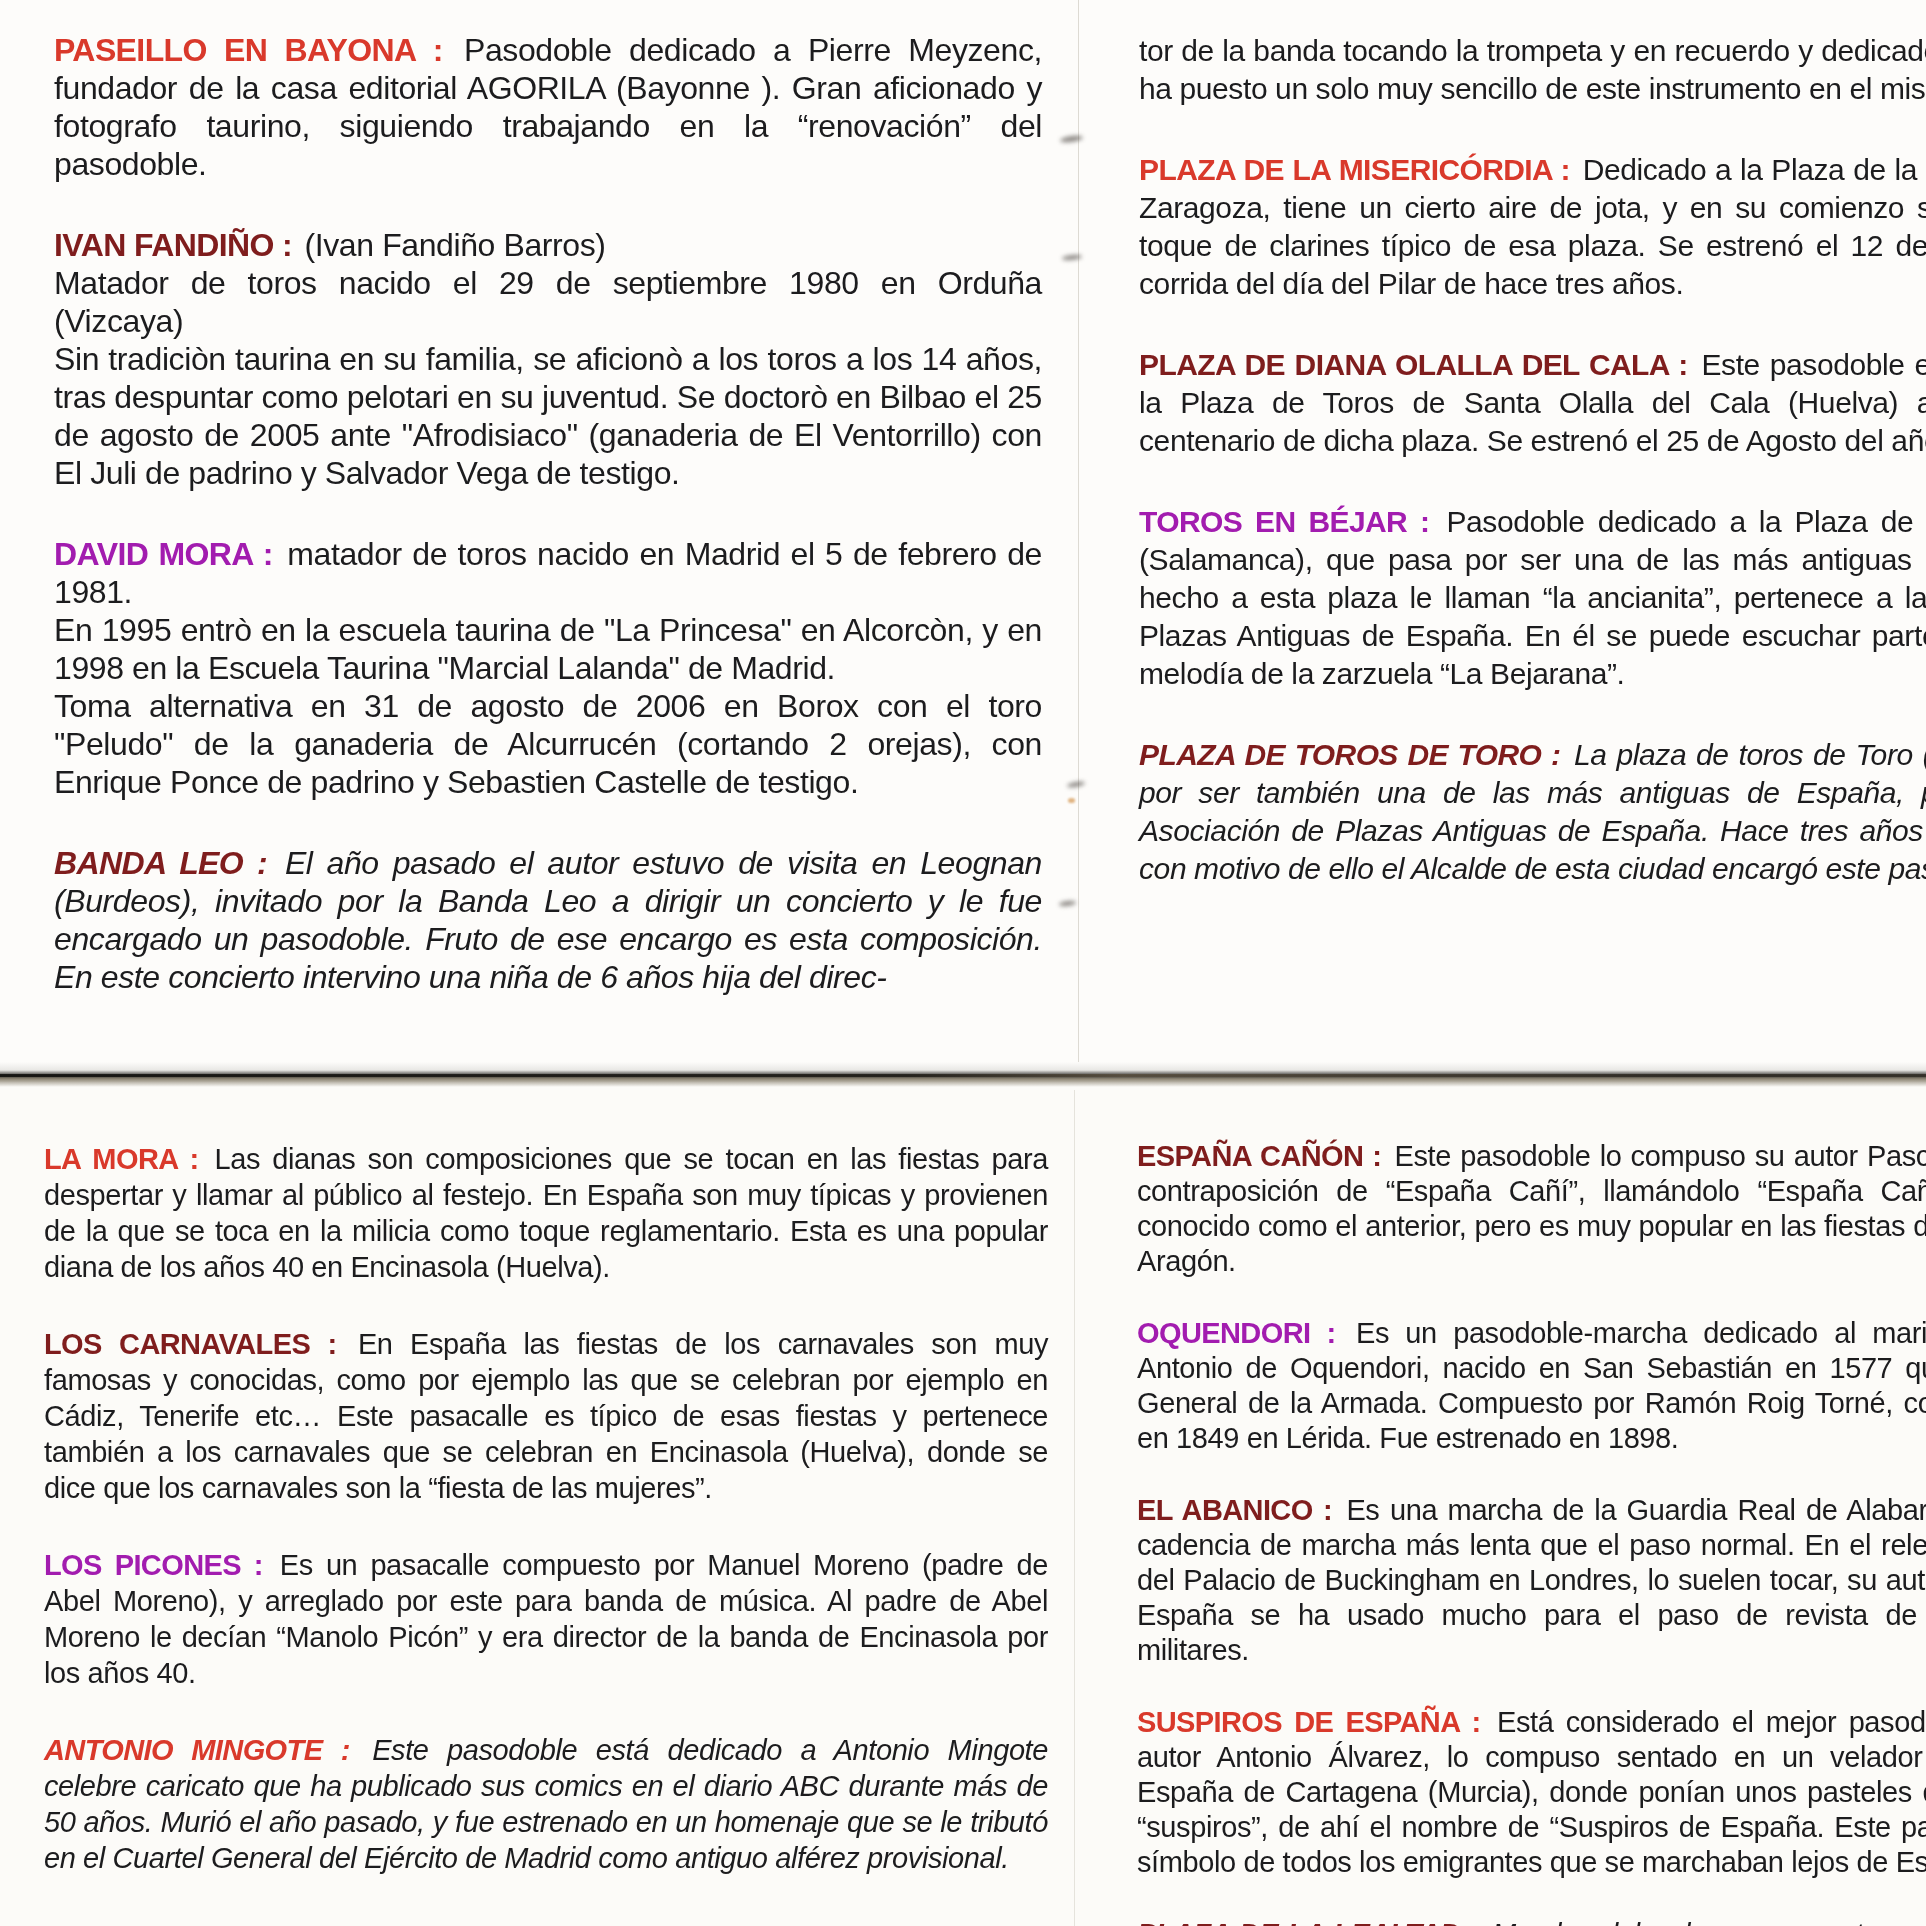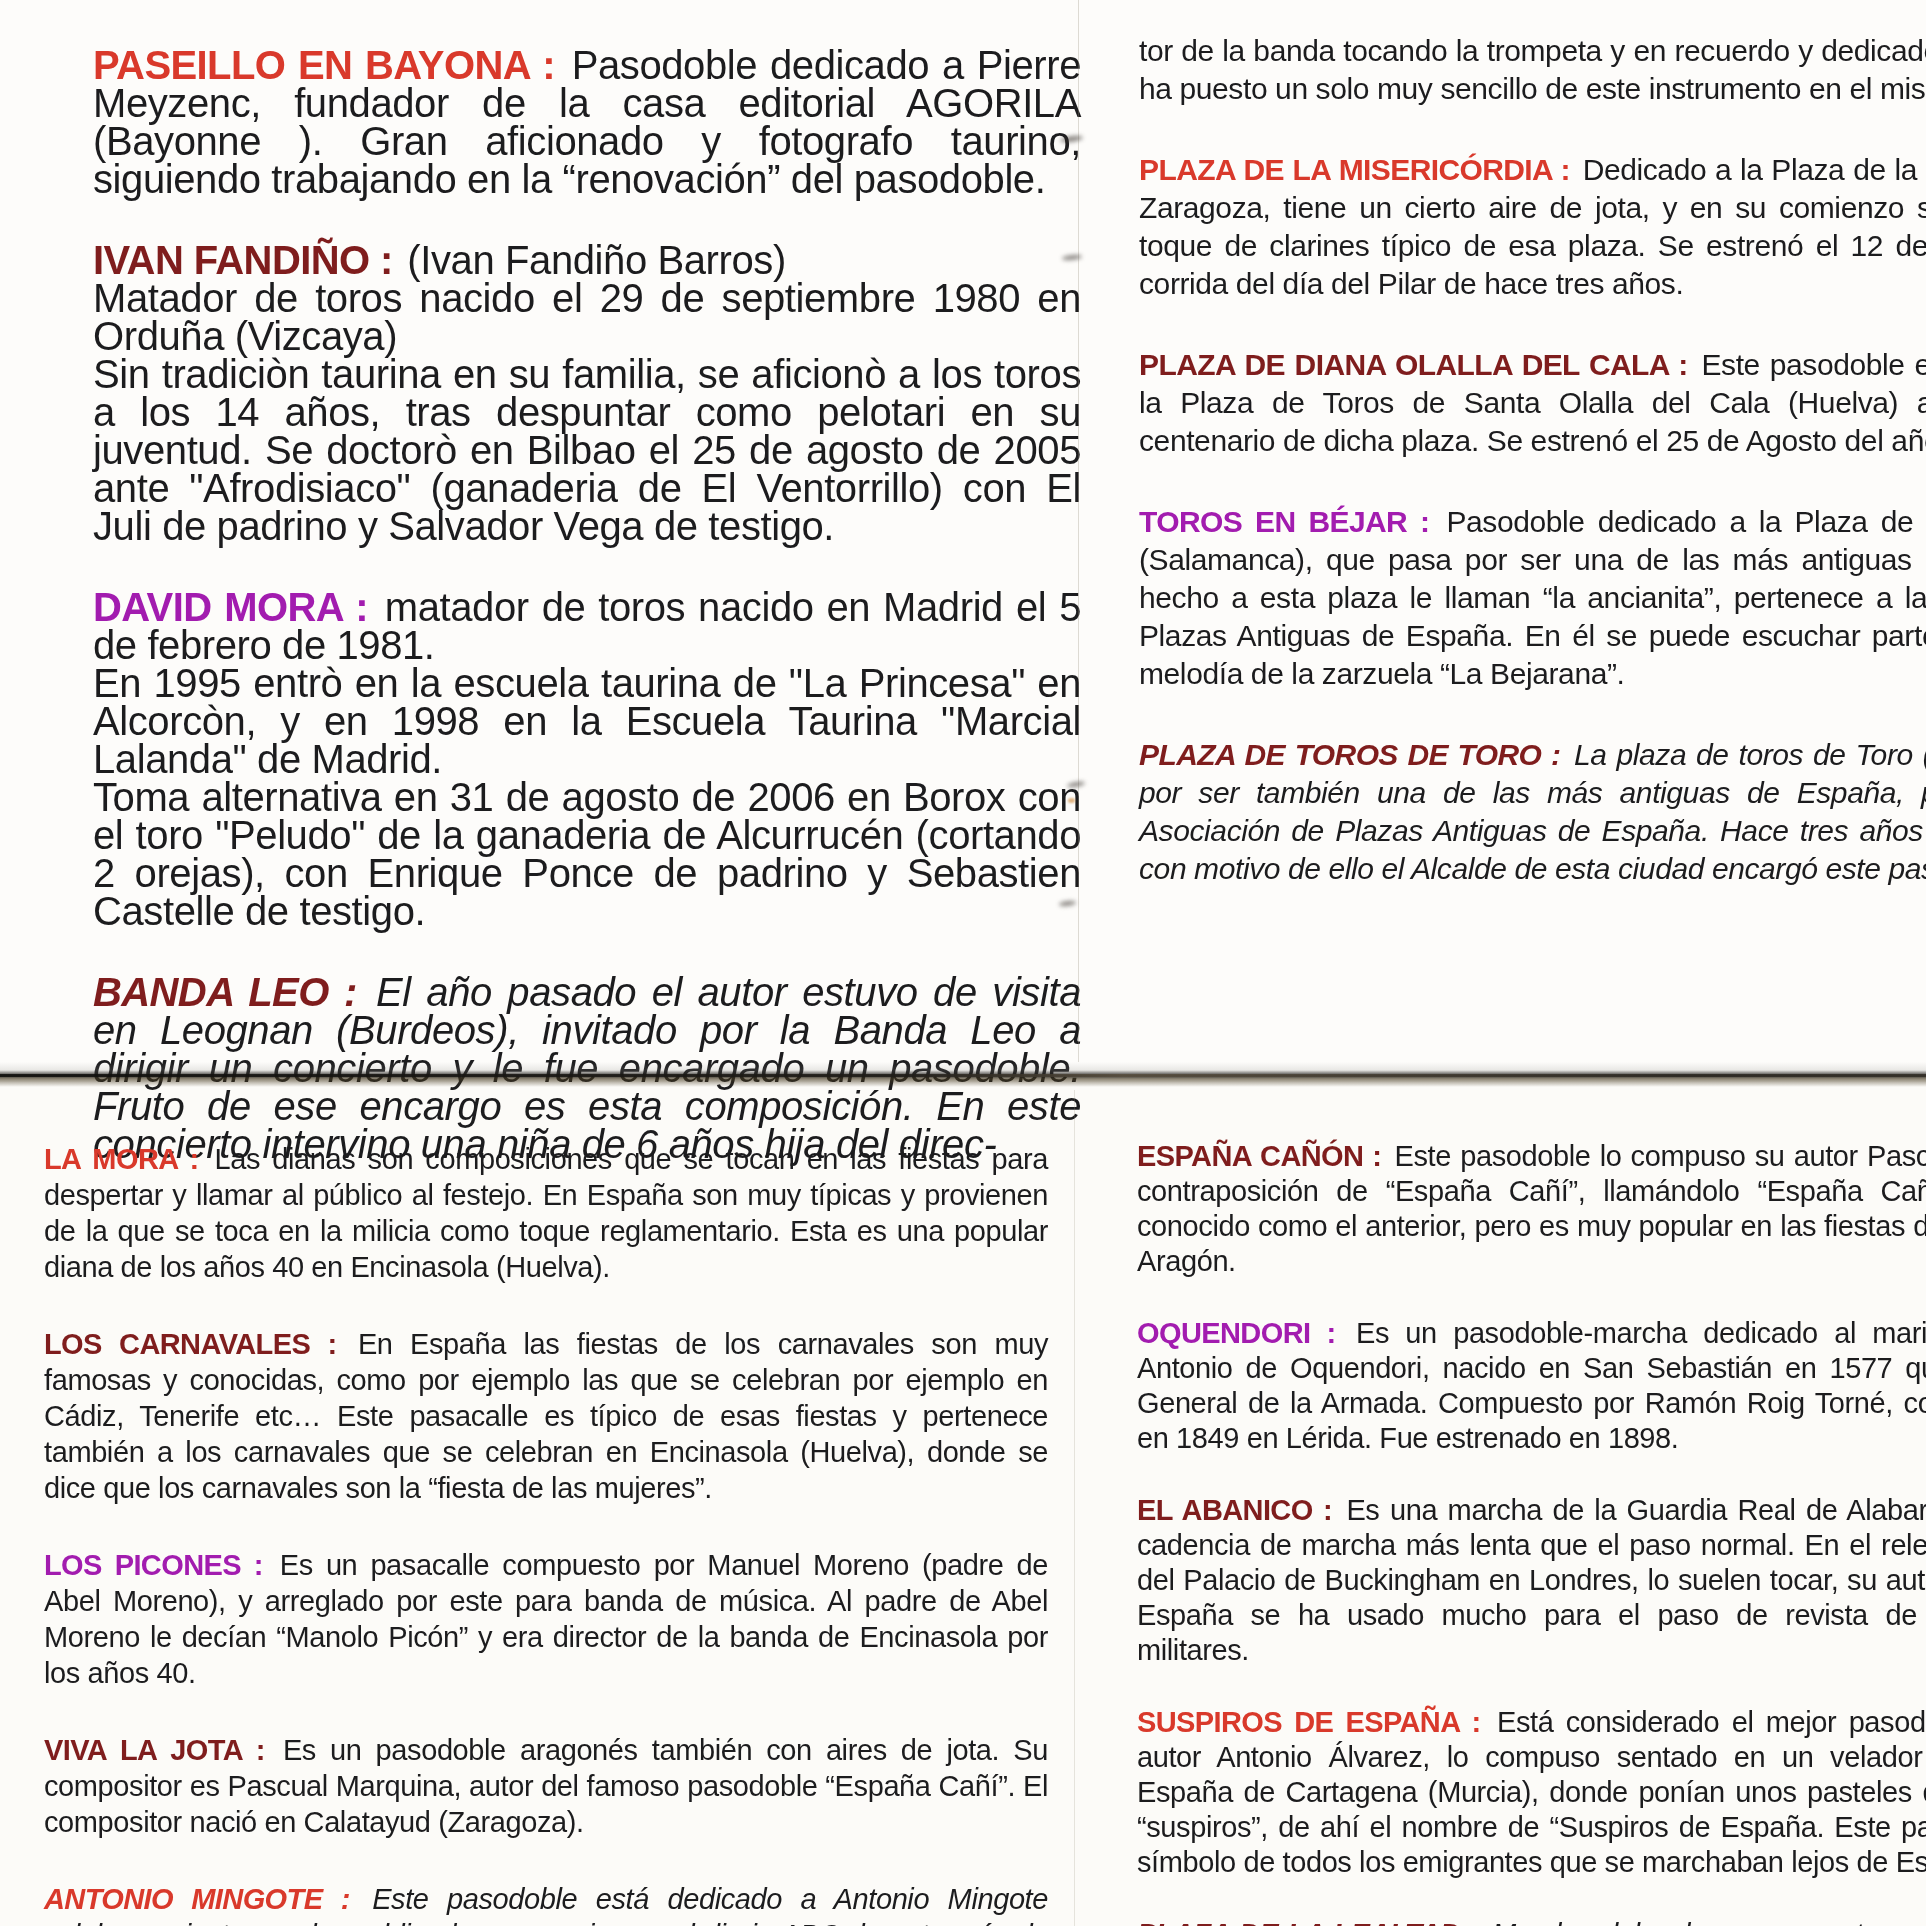--- a/index.html
+++ b/index.html
@@ -45,21 +45,21 @@
   #smudge-dot{left:1068px;top:798px;width:7px;height:4.6px;background:rgba(200,120,30,0.55);border-radius:50%;filter:blur(0.8px);}
 
   
   .col{
     position:absolute;
     color:#1c1c1e;
     text-align:justify;
     letter-spacing:-0.4px;
   }
   .col p{margin:0;}
-  #col-top-left   {left:54px;  top:46px;   width:988px; font-size:40px; line-height:38px;margin-left:39px;}
+  #col-top-left   {left:54px;  top:31px;   width:988px; font-size:32px; line-height:38px;}
   #col-top-right  {left:1139px; top:32px;   width:985px; font-size:30px; line-height:38px;}
   #col-bottom-left{left:44px;  top:1141px; width:1004px; font-size:29px; line-height:36px;}
   #col-bottom-right{left:1137px;top:1139px; width:998px; font-size:29px; line-height:35px;}
 
   #col-top-left p,  #col-top-right p  {margin-bottom:43px;}
   #col-bottom-left p {margin-bottom:41px;}
   #col-bottom-right p{margin-bottom:37px;}
   .col p:last-child{margin-bottom:0;font-style:italic;}
 
   .head{
@@ -95,21 +95,20 @@
   <p><span class="head" data-color="red">PLAZA DE LA MISERICÓRDIA :</span> <span class="body-text">Dedicado a la Plaza de la Misericordia de Zaragoza, tiene un cierto aire de jota, y en su comienzo se puede oír el toque de clarines típico de esa plaza. Se estrenó el 12 de Octubre en la corrida del día del Pilar de hace tres años.</span></p>
   <p><span class="head" data-color="gold">PLAZA DE DIANA OLALLA DEL CALA :</span> <span class="body-text">Este pasodoble está dedicado a la Plaza de Toros de Santa Olalla del Cala (Huelva) al cumplirse el centenario de dicha plaza. Se estrenó el 25 de Agosto del año pasado.</span></p>
   <p><span class="head" data-color="pink">TOROS EN BÉJAR :</span> <span class="body-text">Pasodoble dedicado a la Plaza de Toros de Béjar (Salamanca), que pasa por ser una de las más antiguas de España, de hecho a esta plaza le llaman “la ancianita”, pertenece a la Asociación de Plazas Antiguas de España. En él se puede escuchar parte de la famosa melodía de la zarzuela “La Bejarana”.</span></p>
   <p><span class="head" data-color="gold">PLAZA DE TOROS DE TORO :</span> <span class="body-text">La plaza de toros de Toro (Zamora), pasa por ser también una de las más antiguas de España, pertenece a la Asociación de Plazas Antiguas de España. Hace tres años se remodeló y con motivo de ello el Alcalde de esta ciudad encargó este pasodoble.</span></p>
 </div>
 
 <div class="col" id="col-bottom-left">
   <p><span class="head" data-color="red">LA MORA :</span> <span class="body-text">Las dianas son composiciones que se tocan en las fiestas para despertar y llamar al público al festejo. En España son muy típicas y provienen de la que se toca en la milicia como toque reglamentario. Esta es una popular diana de los años 40 en Encinasola (Huelva).</span></p>
   <p><span class="head" data-color="gold">LOS CARNAVALES :</span> <span class="body-text">En España las fiestas de los carnavales son muy famosas y conocidas, como por ejemplo las que se celebran por ejemplo en Cádiz, Tenerife etc… Este pasacalle es típico de esas fiestas y pertenece también a los carnavales que se celebran en Encinasola (Huelva), donde se dice que los carnavales son la “fiesta de las mujeres”.</span></p>
   <p><span class="head" data-color="pink">LOS PICONES :</span> <span class="body-text">Es un pasacalle compuesto por Manuel Moreno (padre de Abel Moreno), y arreglado por este para banda de música. Al padre de Abel Moreno le decían “Manolo Picón” y era director de la banda de Encinasola por los años 40.</span></p>
-  <p><span class="head" data-color="gold">VIVA LA JOTA :</span> <span class="body-text">Es un pasodoble aragonés también con aires de jota. Su compositor es Pascual Marquina, autor del famoso pasodoble “España Cañí”. El compositor nació en Calatayud (Zaragoza).</span></p>
   <p><span class="head" data-color="red">ANTONIO MINGOTE :</span> <span class="body-text">Este pasodoble está dedicado a Antonio Mingote celebre caricato que ha publicado sus comics en el diario ABC durante más de 50 años. Murió el año pasado, y fue estrenado en un homenaje que se le tributó en el Cuartel General del Ejército de Madrid como antiguo alférez provisional.</span></p>
 </div>
 
 <div class="col" id="col-bottom-right">
   <p><span class="head" data-color="gold">ESPAÑA CAÑÓN :</span> <span class="body-text">Este pasodoble lo compuso su autor Pascual Marquina en contraposición de “España Cañí”, llamándolo “España Cañón”, no es tan conocido como el anterior, pero es muy popular en las fiestas de los pueblos de Aragón.</span></p>
   <p><span class="head" data-color="pink">OQUENDORI :</span> <span class="body-text">Es un pasodoble-marcha dedicado al marino guipuzcoano Antonio de Oquendori, nacido en San Sebastián en 1577 que fue Almirante General de la Armada. Compuesto por Ramón Roig Torné, compositor nacido en 1849 en Lérida. Fue estrenado en 1898.</span></p>
   <p><span class="head" data-color="gold">EL ABANICO :</span> <span class="body-text">Es una marcha de la Guardia Real de Alabarderos, tiene una cadencia de marcha más lenta que el paso normal. En el relevo de la guardia del Palacio de Buckingham en Londres, lo suelen tocar, su autor Javaloyes. En España se ha usado mucho para el paso de revista de las autoridades militares.</span></p>
   <p><span class="head" data-color="red">SUSPIROS DE ESPAÑA :</span> <span class="body-text">Está considerado el mejor pasodoble español. El autor Antonio Álvarez, lo compuso sentado en un velador de la cafetería España de Cartagena (Murcia), donde ponían unos pasteles que se llamaban “suspiros”, de ahí el nombre de “Suspiros de España. Este pasodoble ha sido símbolo de todos los emigrantes que se marchaban lejos de España.</span></p>
   <p><span class="head" data-color="gold">PLAZA DE LA LEALTAD :</span> <span class="body-text">Marcha alabardera compuesta para el acto que se celebra en la Plaza de la Lealtad, donde está la llama eterna y hacen su ofrenda los jefes de estado que visitan España. En su trio final puede oírse una combinación sonora nunca antes usada : Sax Alto-Oboe.</span></p>
 </div>

